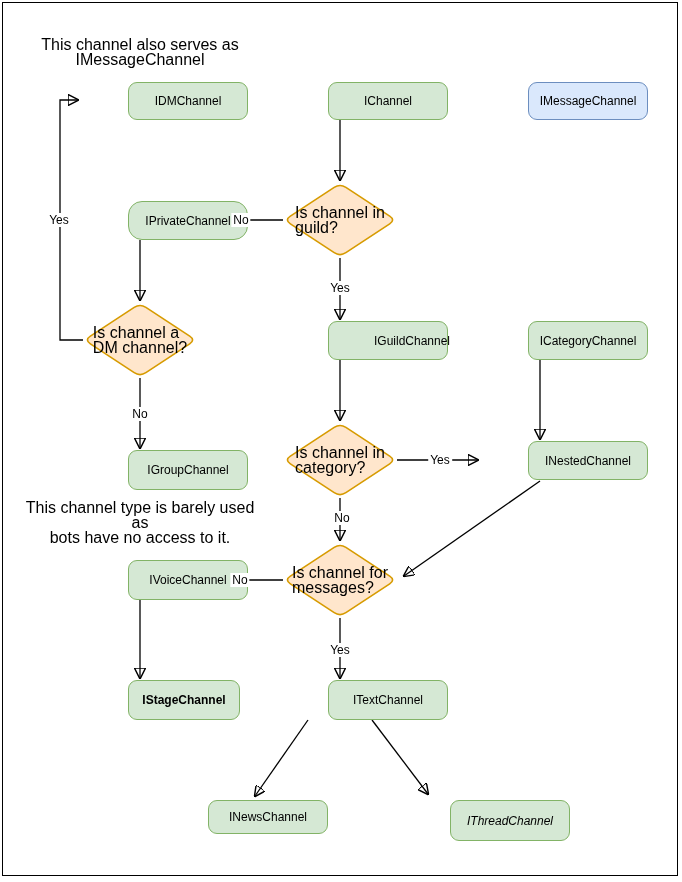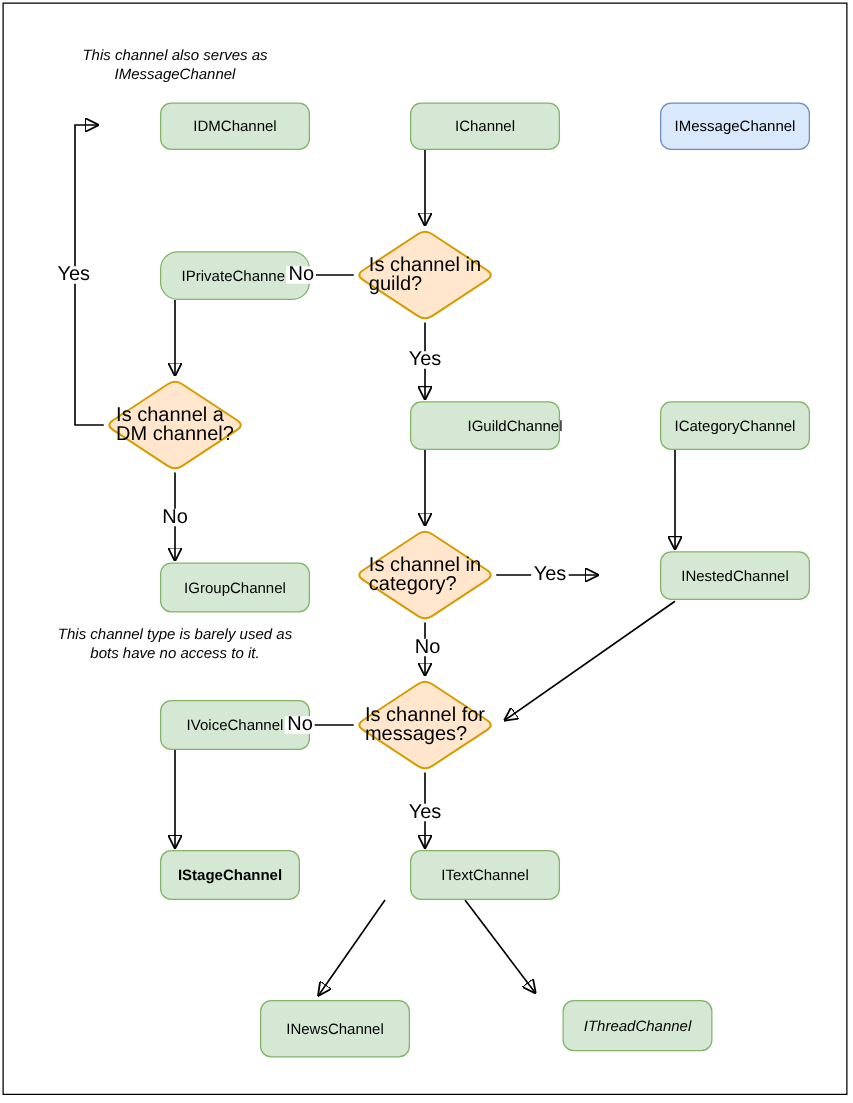--- a/index.html
+++ b/index.html
@@ -12,22 +12,22 @@
   .node{position:absolute;box-sizing:border-box;display:flex;align-items:center;justify-content:center;
         font-size:12px;border-radius:9px;border:1.5px solid;text-align:center;margin-left:48px;}
   .node.green{background:var(--green-fill,#d5e8d4);border-color:var(--green-stroke,#82b366);}
   .node.blue{background:var(--blue-fill,#dae8fc);border-color:var(--blue-stroke,#6c8ebf);}
   .decision{position:absolute;}
   .decision svg{position:absolute;left:0;top:0;display:block;}
   .diamond{fill:var(--orange-fill,#ffe6cc);stroke:var(--orange-stroke,#d79b00);stroke-width:1.6;}
   .dlabel{position:absolute;inset:0;display:flex;align-items:center;justify-content:center;
           text-align:left;font-size:16px;line-height:15px;white-space:pre-line;}
   .elabel{position:absolute;transform:translate(-50%,-50%);background:var(--page-background,#ffffff);
-          padding:0 2px;font-size:16px;line-height:14px;}
-  .note{position:absolute;text-align:center;font-size:12px;line-height:15px;white-space:pre-line;font-style:italic;}
+          padding:0 2px;font-size:12px;line-height:14px;}
+  .note{position:absolute;text-align:center;font-size:16px;line-height:15px;white-space:pre-line;}
 </style>
 </head>
 <body>
 
 <div class="canvas">
 
   <svg class="edges" width="682" height="882" aria-hidden="true">
     <defs>
       <marker id="arrowhead" viewBox="0 0 10 10" refX="9" refY="5" markerWidth="8.5" markerHeight="8.5" orient="auto-start-reverse">
         <path class="ahead" d="M0,0 L10,5 L0,10 Z"></path>
@@ -84,21 +84,21 @@
   </div>
   <div class="node green" style="left:80px;top:560px;width:120px;height:40px;">
     <span>IVoiceChannel</span>
   </div>
   <div class="node green" style="left:80px;top:680px;width:112px;height:40px;font-weight:bold;">
     <span>IStageChannel</span>
   </div>
   <div class="node green" style="left:280px;top:680px;width:120px;height:40px;">
     <span>ITextChannel</span>
   </div>
-  <div class="node green" style="left:160px;top:800px;width:120px;height:46px;">
+  <div class="node green" style="left:160px;top:800px;width:120px;height:34px;">
     <span>INewsChannel</span>
   </div>
   <div class="node green" style="left:402px;top:800px;width:120px;height:41px;font-style:italic;">
     <span>IThreadChannel</span>
   </div>
 
   <div class="decision" style="left:283px;top:182px;width:114px;height:76px;">
     <svg width="114" height="76" viewBox="0 0 114 76">
       <path class="diamond" d="M62.9,5.4 L106.7,34.2 Q112.5,38 106.7,41.9 L62.9,70.7 Q57,74.5 51.2,70.7 L7.4,41.9 Q1.5,38 7.4,34.2 L51.2,5.4 Q57,1.5 62.9,5.4 Z"></path>
     </svg>

